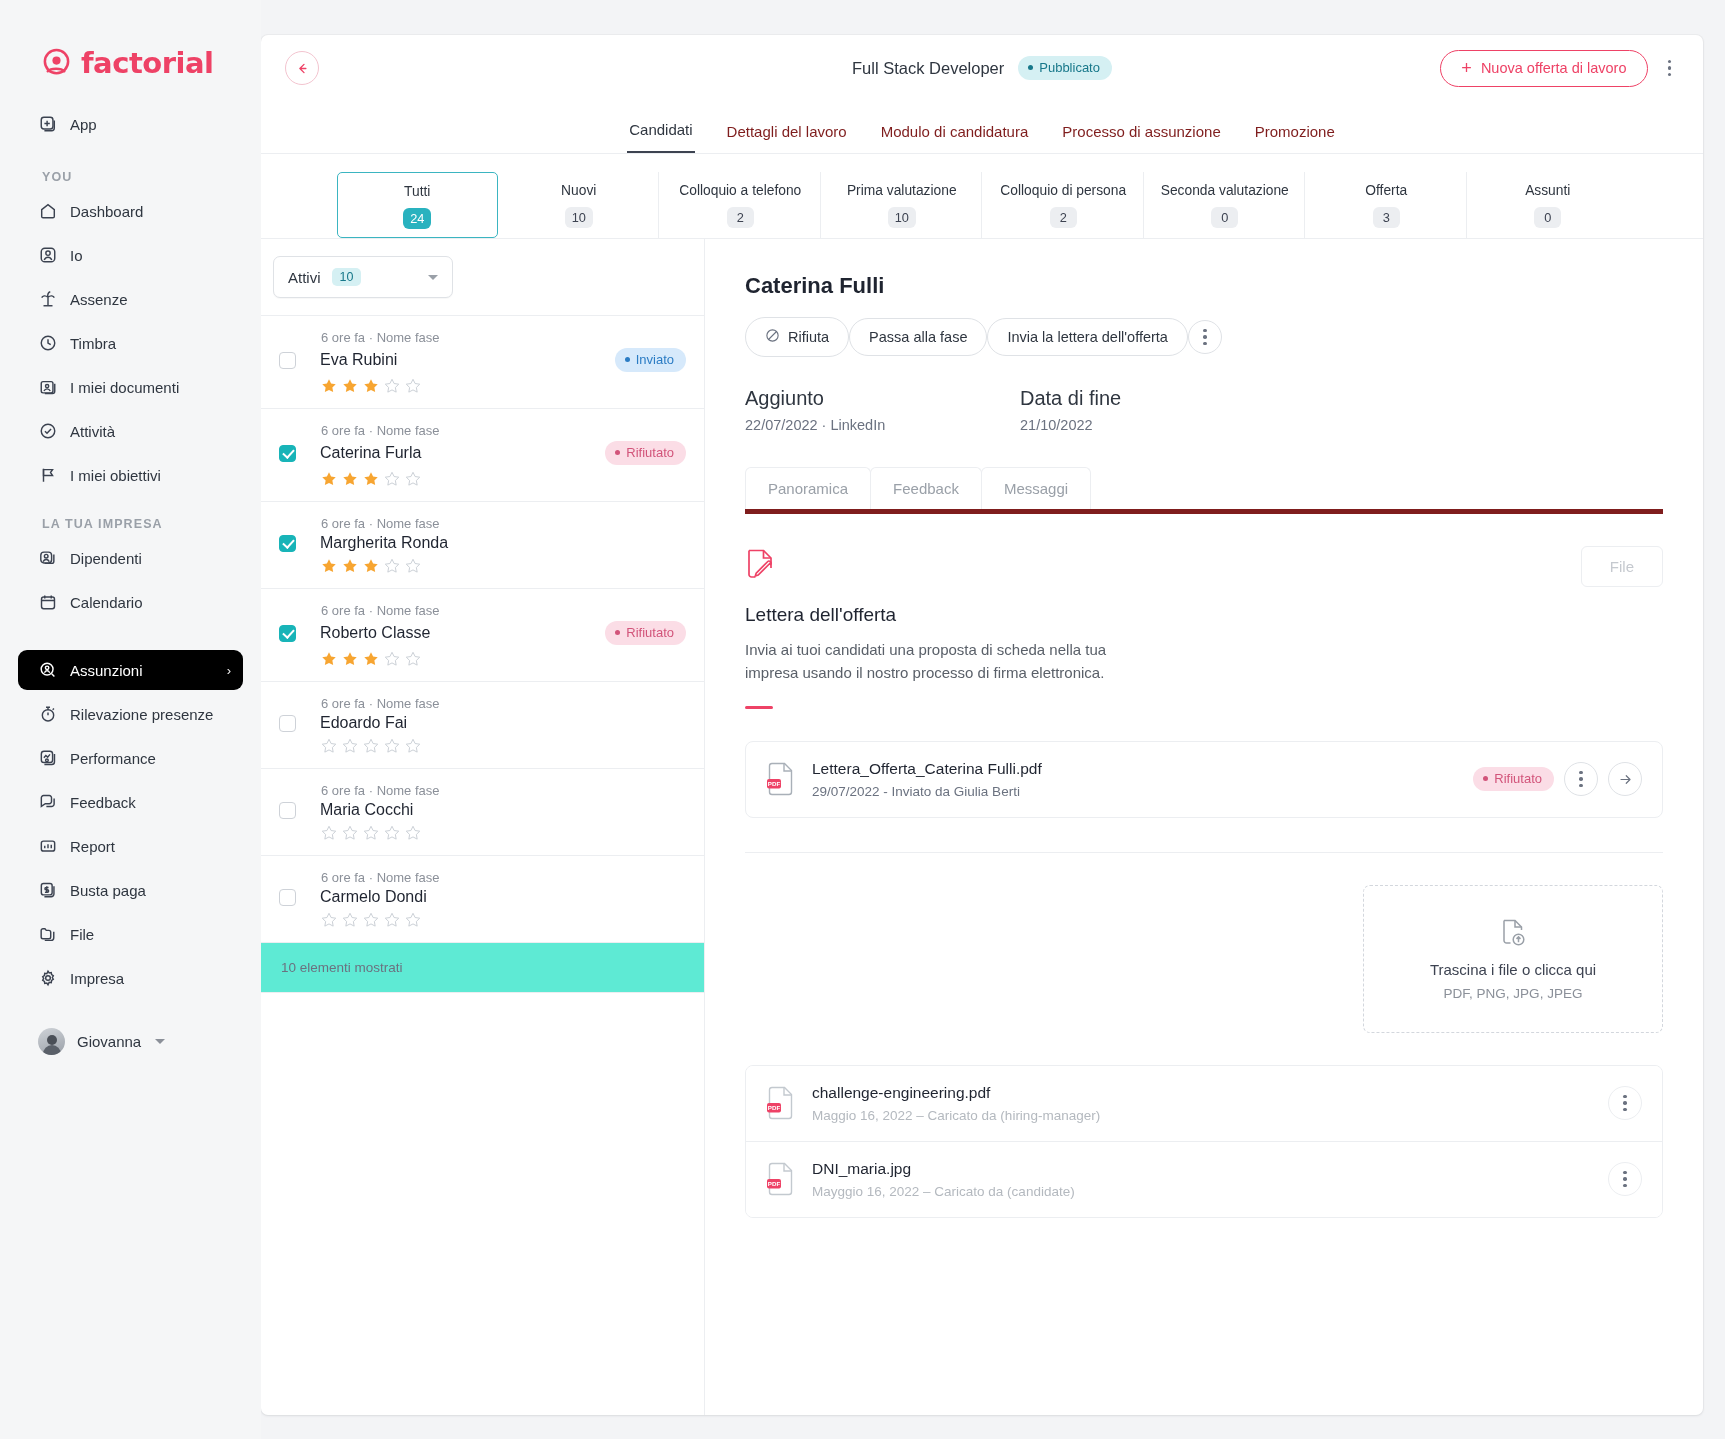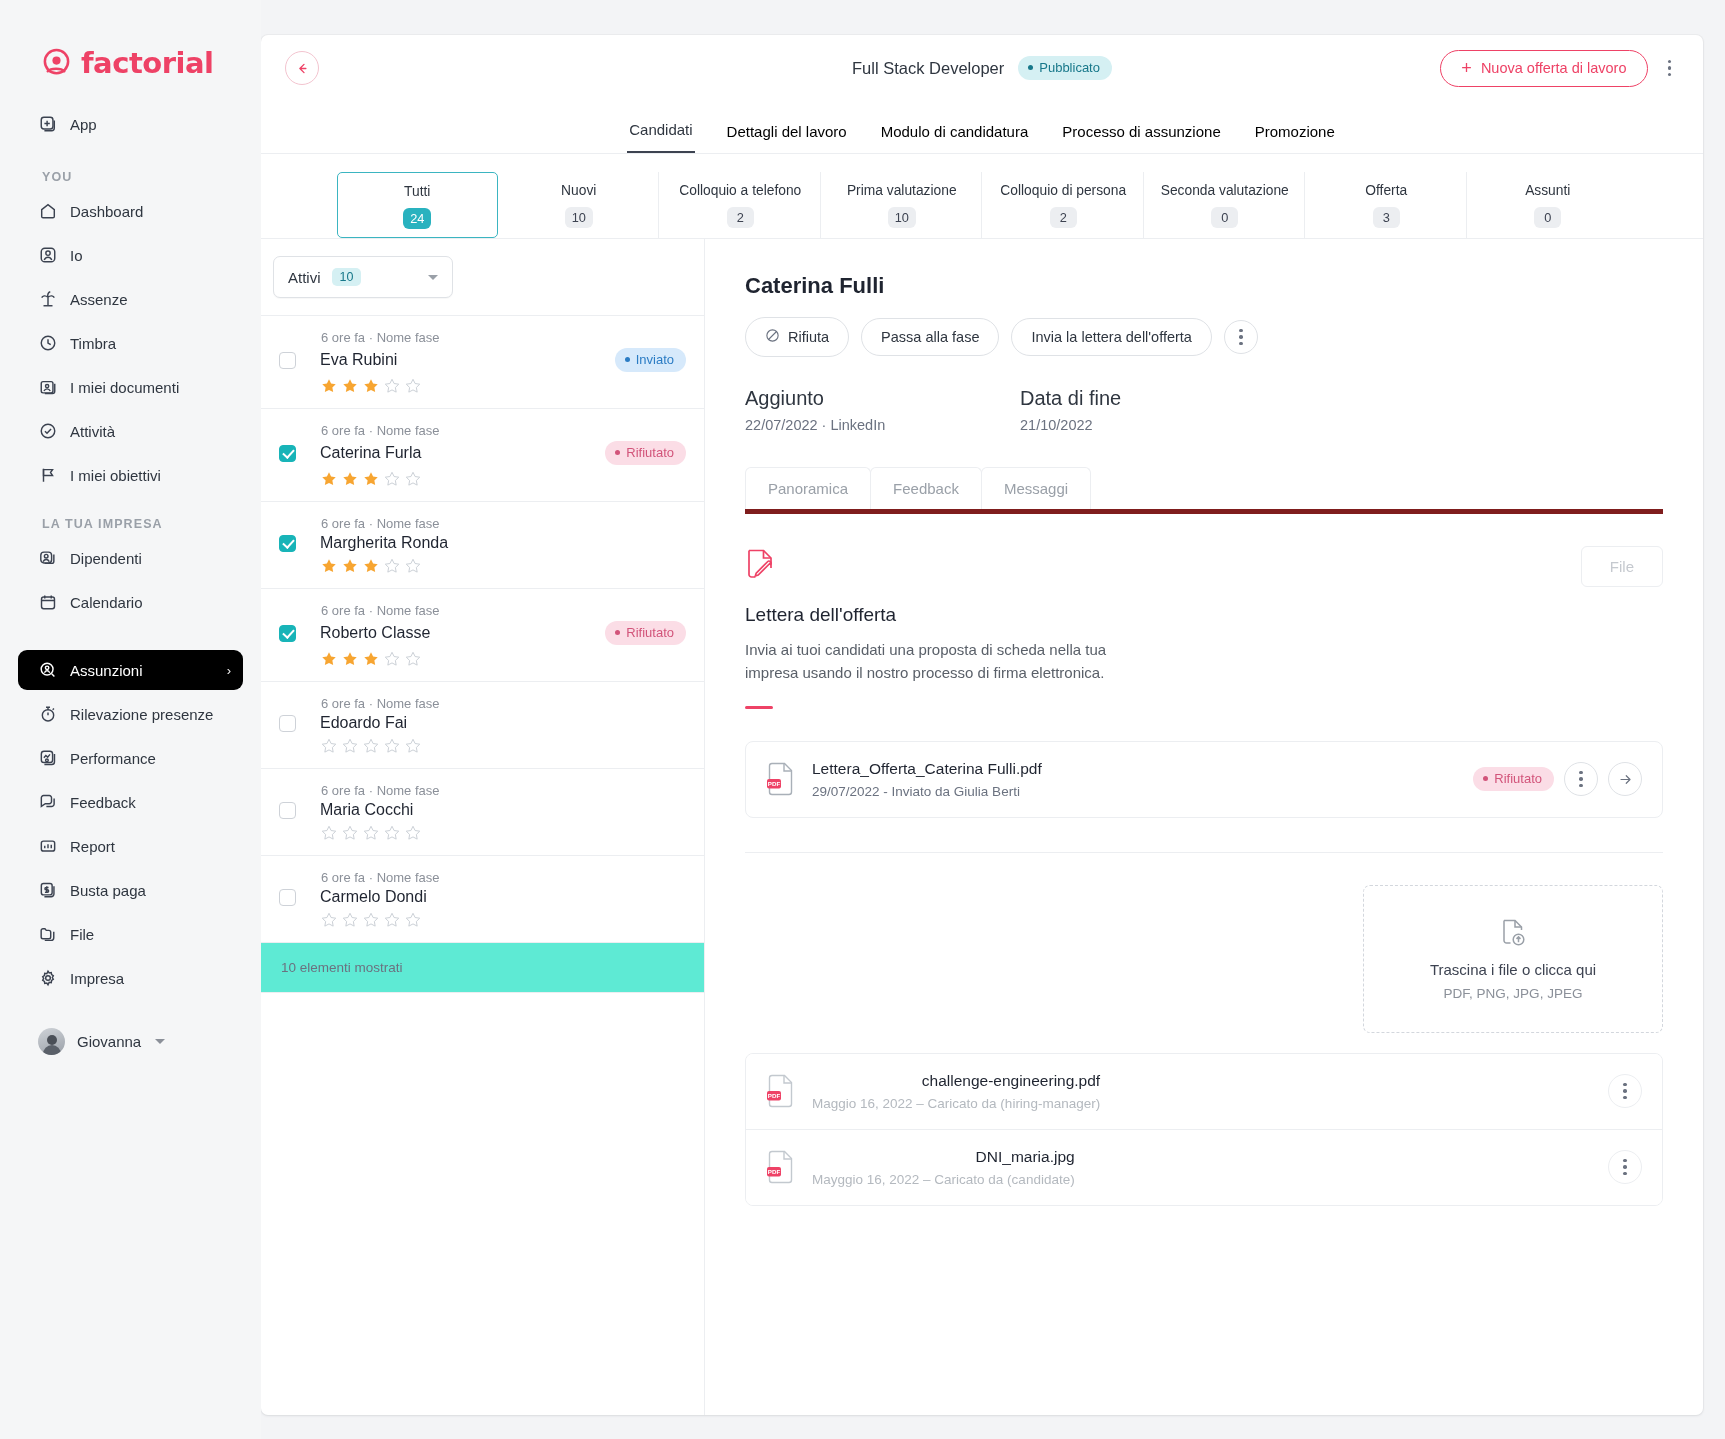--- a/index.html
+++ b/index.html
@@ -100,21 +100,21 @@
   }
   .plus { font-size: 18px; line-height: 1; margin-top:-1px; }
   .kebab { display: flex; flex-direction: column; gap: 3px; cursor: pointer; padding: 6px 8px;}
   .kebab i { width: 3.5px; height: 3.5px; border-radius: 50%; background: #6b7280; display:block;}
 
   
   .tabs-row {
     display: flex; gap: 30px; padding: 0 0 0 0; justify-content: center;
     border-bottom: 1px solid #eceef1; flex: 0 0 53px; align-items: flex-end;
   }
-  .tab { font-size: 15px; color: #000000; padding: 0 2px 13px; cursor: pointer; }
+  .tab { font-size: 15px; color: #7f1d1d; padding: 0 2px 13px; cursor: pointer; }
   .tab.active { color: #2f3640; border-bottom: 2.5px solid #3d4351; }
 
   
   .stages {
     display: flex; padding: 18px 76px 0 76px; flex: 0 0 80px; gap: 2px;
     border-bottom: 1px solid #eceef1; align-items: stretch;
   }
   .stage {
     flex: 1; text-align: center; padding: 11px 4px 8px; background: #fff;
     border-right: 1px solid #eceef1; cursor: pointer; position: relative;
@@ -163,21 +163,21 @@
   .st-inviato { background: #d6e9fb; color: #2b7cc4; }
   .st-rifiutato { background: #fbdde6; color: #d2547a; }
   .stars { margin-left: 42px; margin-top: 6px; display: flex; gap: 5px; }
   .star { width: 16px; height: 16px; }
   .list-footer { padding: 17px 20px; font-size: 13.5px; color: #6b7280; background:#5eead4;
                  border-bottom: 1px solid #eceef1;}
 
   
   .detail-pane { flex: 1; padding: 34px 40px 0 40px; overflow: hidden; }
   .cand-title { font-size: 22px; color: #1f2430; margin-bottom: 18px; }
-  .action-row { display: flex; align-items: center; gap: 12px; margin-bottom: 30px; }
+  .action-row { display: flex; align-items: center; margin-bottom: 30px; }
   .btn-pill {
     border: 1px solid #dfe2e6; background: #fff; border-radius: 20px;
     padding: 10px 19px; font-size: 14.5px; color: #2f3640; cursor: pointer;
     display: inline-flex; align-items: center; gap: 8px;
     font-family: "Liberation Sans", sans-serif;
   }
   .btn-round {
     width: 34px; height: 34px; border-radius: 50%; border: 1px solid #dfe2e6; background:#fff;
     display: flex; align-items: center; justify-content: center; cursor: pointer;
   }
@@ -210,21 +210,21 @@
     justify-content: center; gap: 8px; cursor: pointer;
   }
   .dz-main { font-size: 15px; color: #3d4351; }
   .dz-sub { font-size: 13.5px; color: #8b9099; }
   .file-card {
     margin-top: 32px; border: 1px solid #eceef1; border-radius: 8px;
     display: flex; align-items: center; padding: 18px 20px; gap: 16px; background:#fff;
   }
   .file-name { font-size: 15.5px; color: #1f2430; margin-bottom: 6px; }
   .file-sub { font-size: 13.5px; color: #6b7280; }
-  .file-list { margin-top: 20px; border: 1px solid #eceef1; border-radius: 8px; overflow: hidden; text-align: right;}
+  .file-list { margin-top: 32px; border: 1px solid #eceef1; border-radius: 8px; overflow: hidden;}
   .file-row { display: flex; align-items: center; padding: 18px 20px; gap: 16px; background:#fff;
               border-bottom: 1px solid #eceef1; }
   .file-row:last-child { border-bottom: none; }
   .fname2 { font-size: 15.5px; color: #1f2430; margin-bottom: 6px; }
   .fsub2 { font-size: 13.5px; color: #b4b9bf; }
   .pdf-ico { width: 30px; height: 36px; flex: 0 0 30px; }
   .push { margin-left: auto; display: flex; align-items: center; gap: 10px; }
 </style>
 </head>
 <body>

